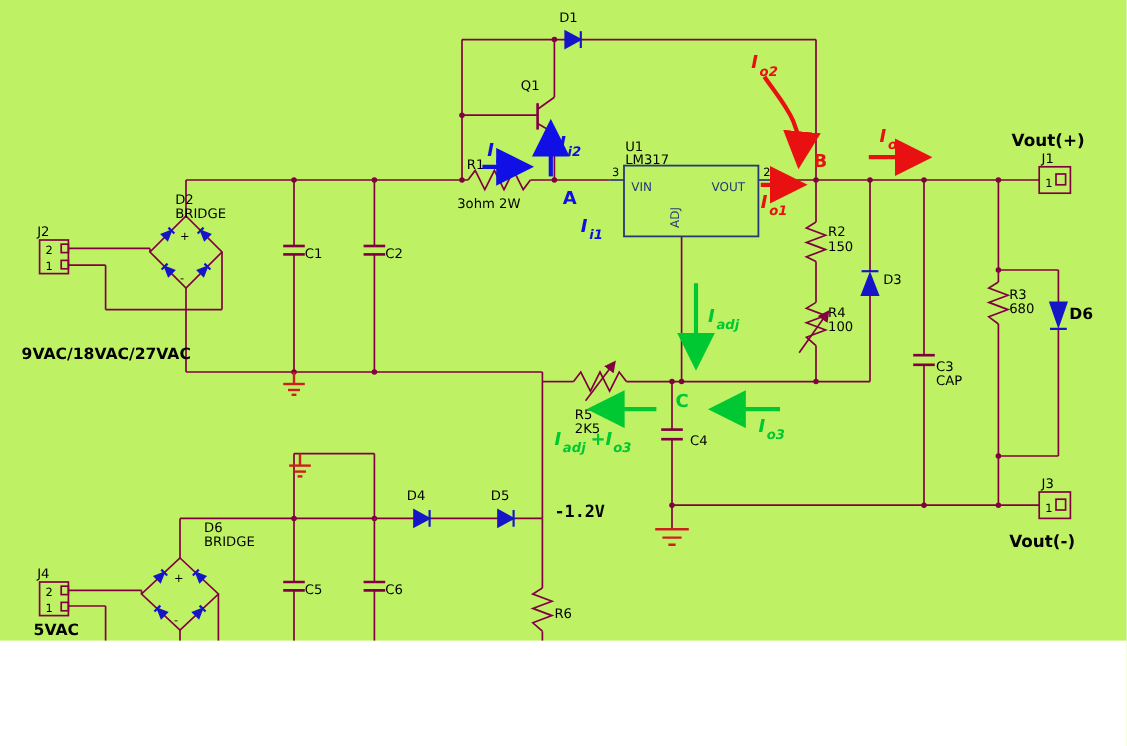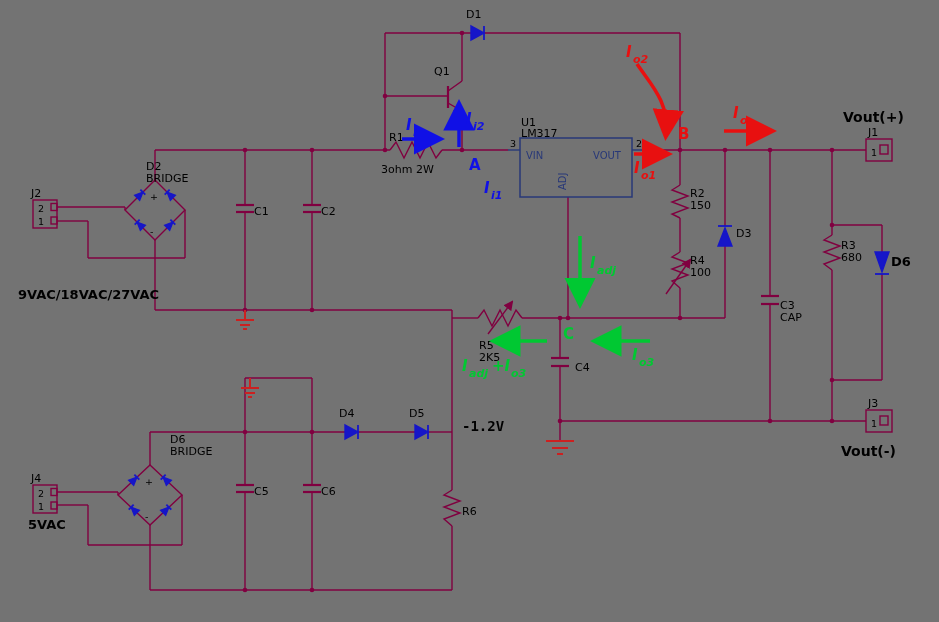--- a/index.html
+++ b/index.html
@@ -1,16 +1,16 @@
 <!DOCTYPE html>
 <html><head>
 <meta charset="utf-8">
 <style>
   html,body{margin:0;padding:0;background:#ffffff;}
-  #page{position:relative;width:939px;height:622px;background:#737373;overflow:hidden;
+  #page{position:relative;width:939px;height:534px;background:#bef264;overflow:hidden;
         font-family:"DejaVu Sans",sans-serif;}
   svg{display:block;}
   .wire{stroke:#800040;stroke-width:1.4;fill:none;}
   .wire2{stroke:#800040;stroke-width:2.2;fill:none;}
   .comp{stroke:#800040;stroke-width:1.4;fill:none;}
   .dot{fill:#800040;}
   .dio{fill:#1616c8;stroke:#1616c8;stroke-width:1.4;}
   .dioline{stroke:#1616c8;stroke-width:1.8;fill:none;}
   .icbox{stroke:#283878;stroke-width:1.5;fill:none;}
   .pinstub{stroke:#283878;stroke-width:1.4;fill:none;}

